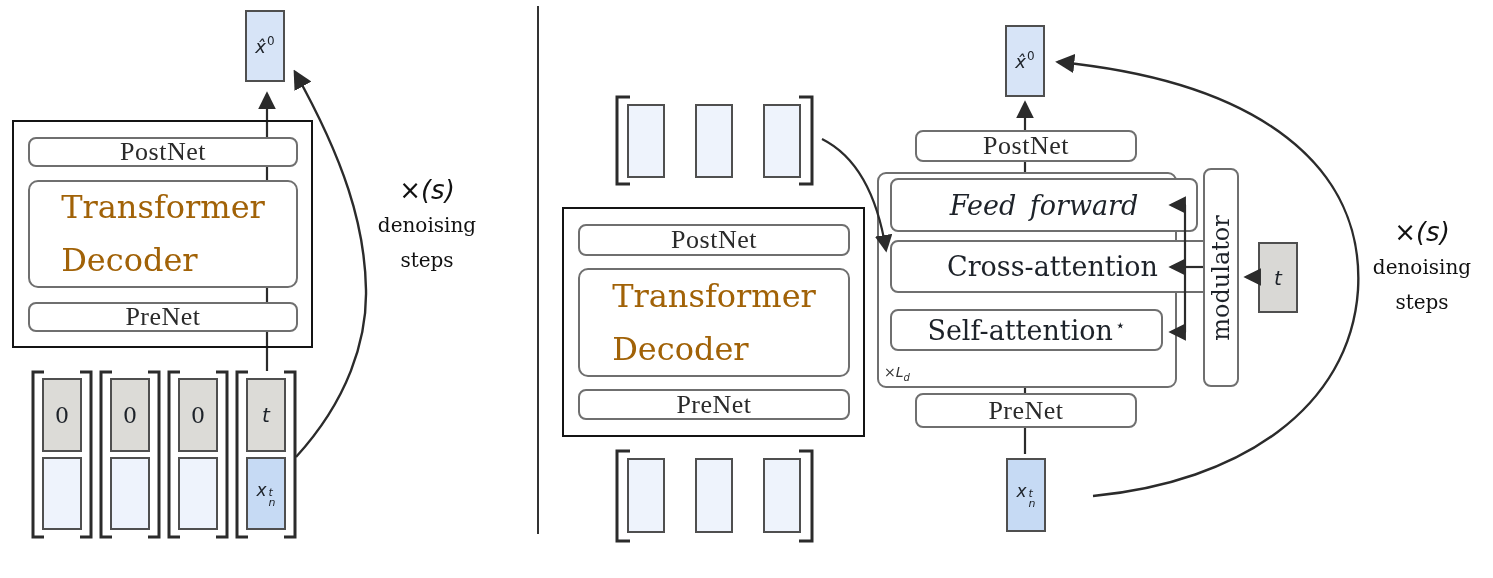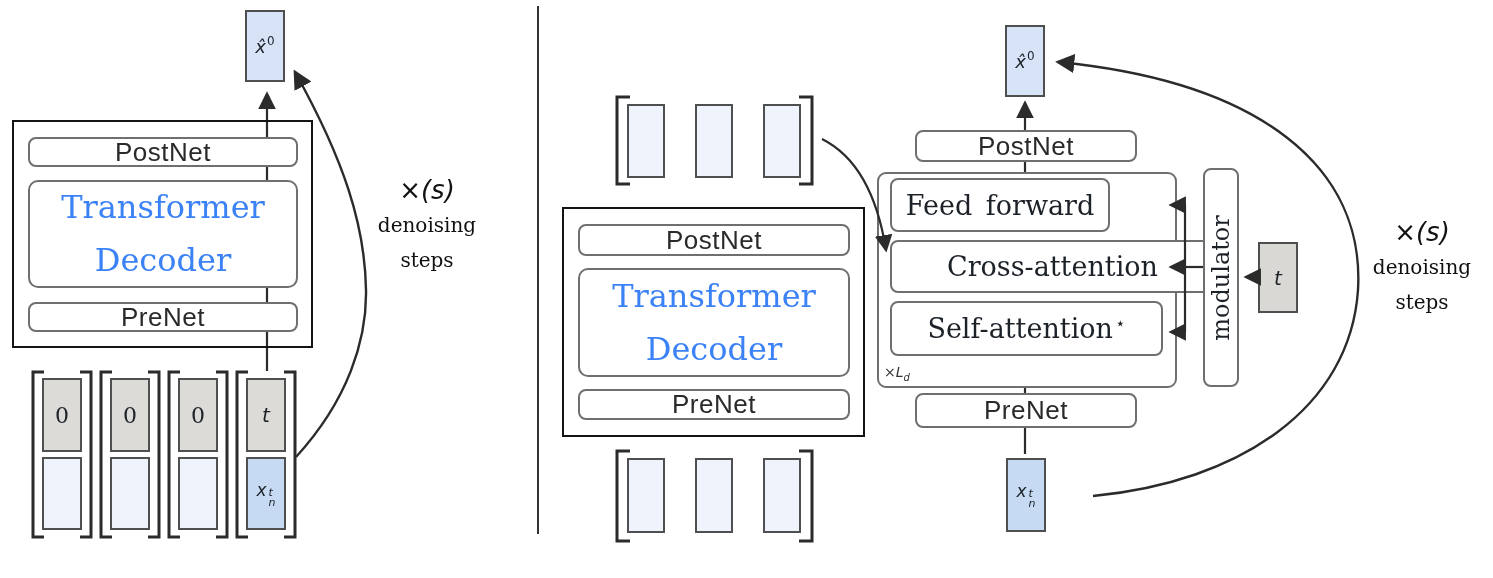--- a/index.html
+++ b/index.html
@@ -4,30 +4,30 @@
 <style>
   html,body{margin:0;padding:0;background:#fff;}
   .stage{position:relative;width:1493px;height:578px;background:#ffffff;overflow:hidden;
          font-family:"DejaVu Serif",serif;color:#1d2229;}
   svg.overlay{position:absolute;left:0;top:0;pointer-events:none;}
   .abs{position:absolute;box-sizing:border-box;}
   .vec{border:2px solid #4f4f4f;display:flex;align-items:center;justify-content:center;}
   .module{border:2px solid #6f6f6f;border-radius:8px;background:#fff;
           display:flex;align-items:center;justify-content:center;color:#1d2229;}
   .towerbox{border:2px solid #141414;background:transparent;}
-  .sans{font-family:Liberation Sans, sans-serif;}
+  .sans{font-family:Liberation Serif, serif;}
   .mathit{font-family:"DejaVu Sans",sans-serif;font-style:italic;}
   .sup0{font-size:12px;position:relative;top:-8px;font-style:normal;margin-left:1px;}
   .star{font-size:17px;position:relative;top:-9px;margin-left:2px;}
   .stack{display:inline-flex;flex-direction:column;align-items:flex-start;
          font-size:11px;line-height:10px;margin-left:2px;font-style:italic;}
   .loop-label{text-align:center;color:#111;}
   .loop-label .l1{font-family:"DejaVu Sans",sans-serif;font-style:italic;font-size:26px;line-height:36px;}
   .loop-label .l2,.loop-label .l3{font-family:"DejaVu Serif",serif;font-size:20px;line-height:35px;}
-  .decoder-text{text-align:center;font-size:32px;line-height:53px;color:#3b82f6;}
+  .decoder-text{text-align:left;font-size:32px;line-height:53px;color:#a16207;}
   .layer-text{font-size:27px;color:#1d2229;word-spacing:5px;}
   .netlabel{font-size:26px;color:#2a2a2a;letter-spacing:0.5px;}
   .caption{font-family:"Liberation Sans",sans-serif;font-weight:bold;font-size:20px;color:#000;white-space:nowrap;}
   .modtext{transform:rotate(-90deg);white-space:nowrap;font-size:24px;color:#1d2229;}
   .repeat-label{font-family:"DejaVu Sans",sans-serif;font-style:italic;font-size:14px;color:#333;}
   .repeat-label sub{font-size:10px;}
 </style>
 </head>
 <body>
 
@@ -111,27 +111,27 @@
   <div class="abs vec" style="left:695px;top:458px;width:38px;height:75px;background:#eef3fc;"></div>
   <div class="abs vec" style="left:763px;top:458px;width:38px;height:75px;background:#eef3fc;"></div>
 
   <div class="abs module sans netlabel" style="left:915px;top:130px;width:222px;height:32px;">
       <span>PostNet</span>
     </div>
 
   <div class="abs module" style="left:877px;top:172px;width:300px;height:216px;display:block;border-radius:9px;">
     <span class="abs repeat-label" style="left:5px;bottom:3px;"><span>×L</span><sub>d</sub></span>
   </div>
-  <div class="abs module layer-text" style="left:890px;top:178px;width:220px;height:54px;">
+  <div class="abs module layer-text" style="left:890px;top:178px;width:308px;height:54px;font-style:italic;">
       <span>Feed forward</span>
     </div>
   <div class="abs module layer-text" style="left:890px;top:240px;width:325px;height:53px;">
       <span>Cross-attention</span>
     </div>
-  <div class="abs module layer-text" style="left:890px;top:301px;width:273px;height:55px;">
+  <div class="abs module layer-text" style="left:890px;top:309px;width:273px;height:42px;">
       <span><span>Self-attention</span><span class="star">⋆</span></span>
     </div>
 
   <div class="abs module sans netlabel" style="left:915px;top:393px;width:222px;height:35px;">
       <span>PreNet</span>
     </div>
 
   <div class="abs module" style="left:1203px;top:168px;width:36px;height:219px;">
     <span class="modtext">modulator</span>
   </div>

